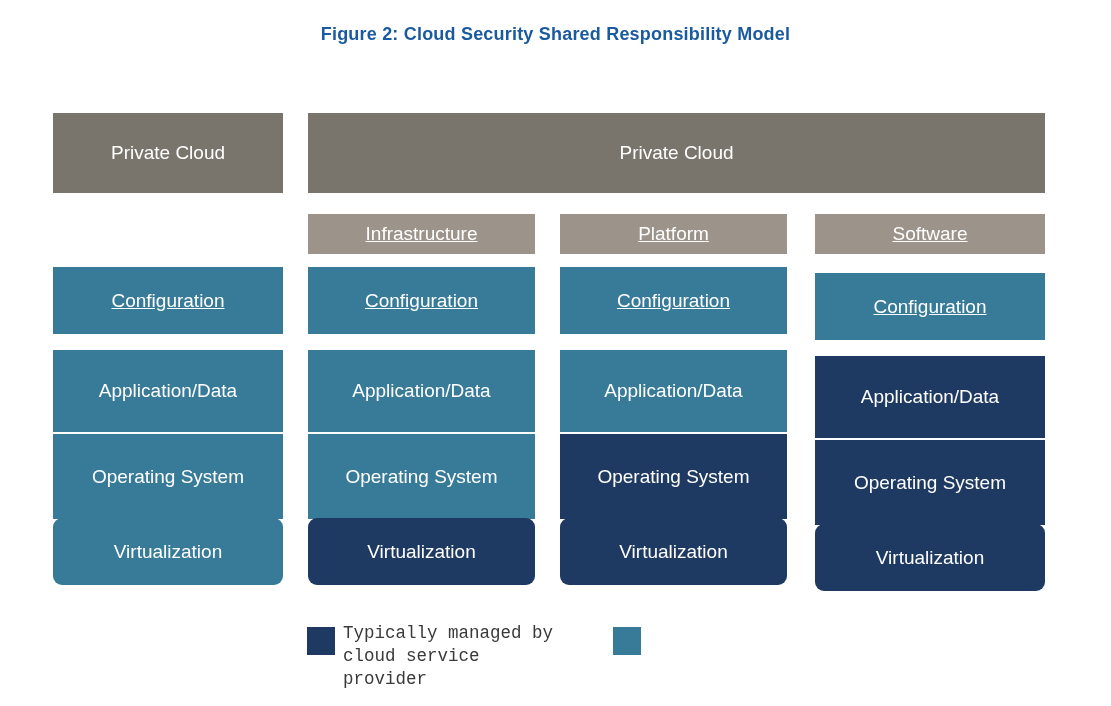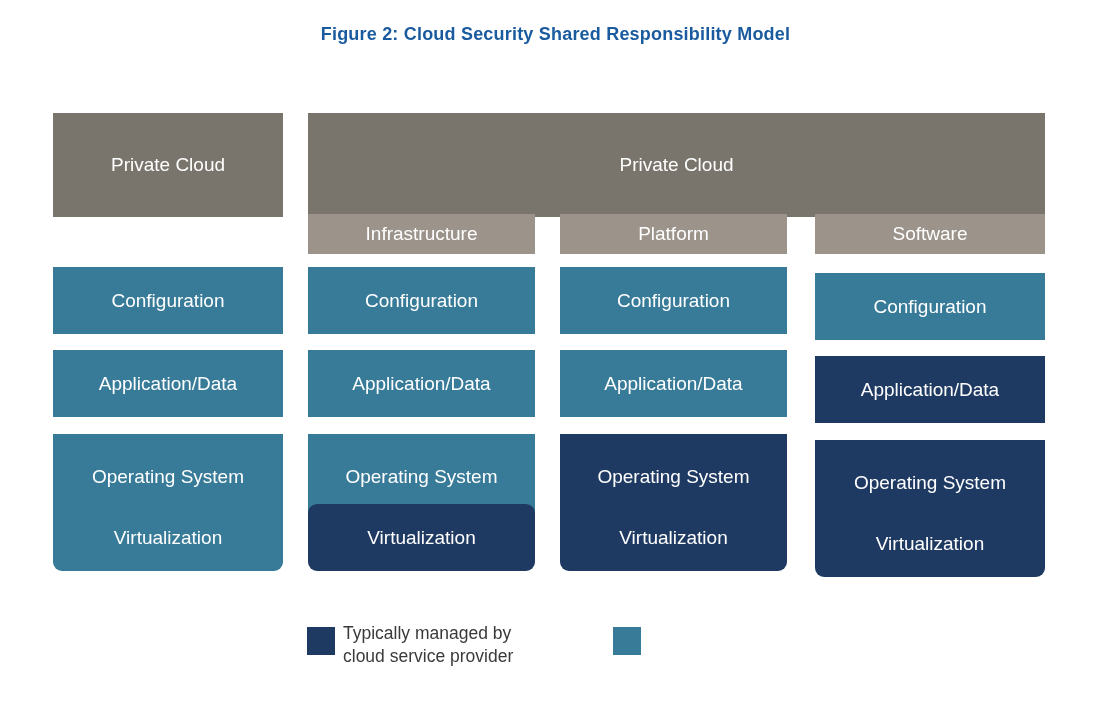--- a/index.html
+++ b/index.html
@@ -20,43 +20,43 @@
   .fig-title{
     position:absolute;left:0;top:24px;width:100%;
     text-align:center;color:var(--title-blue);
     font-size:18px;font-weight:bold;letter-spacing:0.2px;
   }
   .box{
     position:absolute;display:flex;align-items:center;justify-content:center;
     color:#ffffff;font-size:19px;text-align:center;
   }
   .hdr{background:var(--header-gray);}
-  .subhdr{background:var(--subheader-gray);}
+  .subhdr{background:var(--subheader-gray);text-decoration:underline;}
   .cell.customer{background:var(--teal);}
   .cell.provider{background:var(--navy);}
 
   
   .c0{left:53px;width:230px;}
   .c1{left:308px;width:227px;}
   .c2{left:560px;width:227px;}
   .c3{left:815px;width:230px;}
   
-  .hdr-row{top:113px;height:104px;}
+  .hdr-row{top:113px;height:80px;}
   .hdr-wide{left:308px;width:737px;}
   .sub-row{top:214px;height:40px;}
   
-  .r0{top:267px;height:67px;}
-  .r1{top:350px;height:67px;}
+  .r0{top:267px;height:67px;text-decoration:underline;}
+  .r1{top:350px;height:82px;}
   .r2{top:434px;height:85px;}
-  .r3{top:504px;height:67px;border-radius:9px;}
+  .r3{top:518px;height:67px;border-radius:9px;}
   
   .c3.cell{transform:translateY(6px);}
 
   
-  .legend{position:absolute;left:307px;top:622px;display:flex;gap:58px;}
+  .legend{position:absolute;left:307px;top:622px;display:flex;gap:58px;font-family:Liberation Mono, monospace;}
   .legend-item{display:flex;align-items:flex-start;}
   .swatch{width:28px;height:28px;margin-top:5px;flex:0 0 auto;}
   .swatch.provider{background:var(--navy);}
   .swatch.customer{background:var(--teal);}
   .legend-label{
     margin-left:8px;width:212px;color:var(--legend-text);
     font-size:17.5px;line-height:1.3;
   }
 </style>
 </head>

